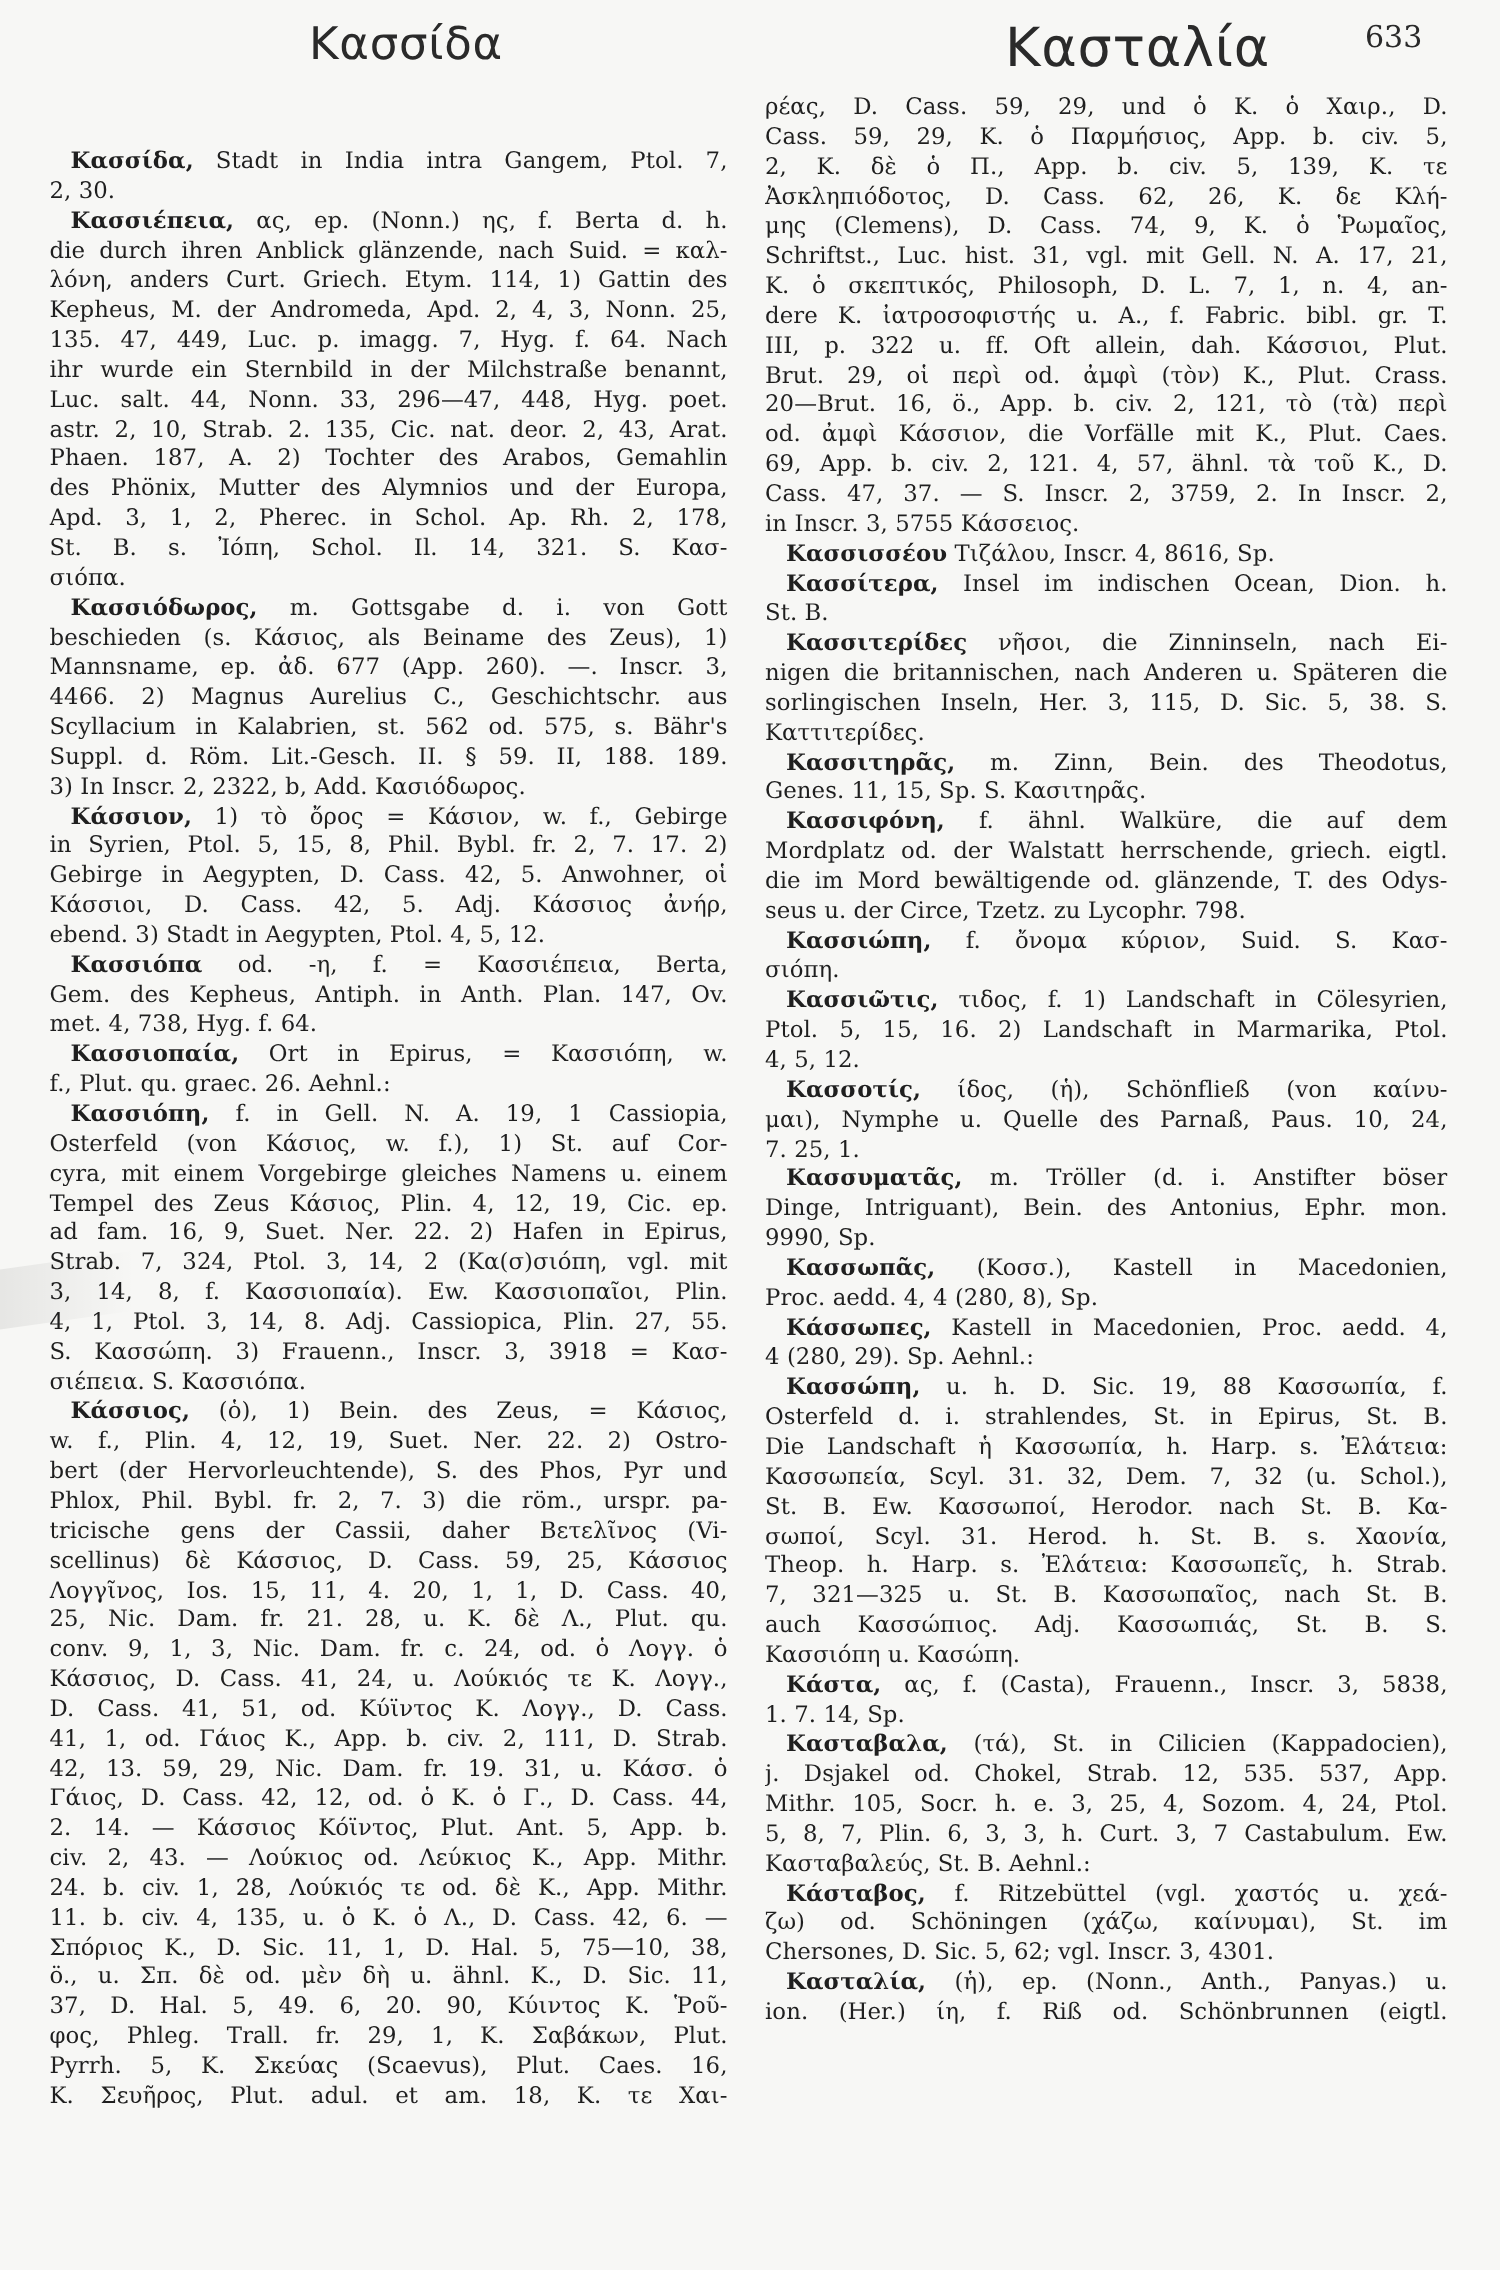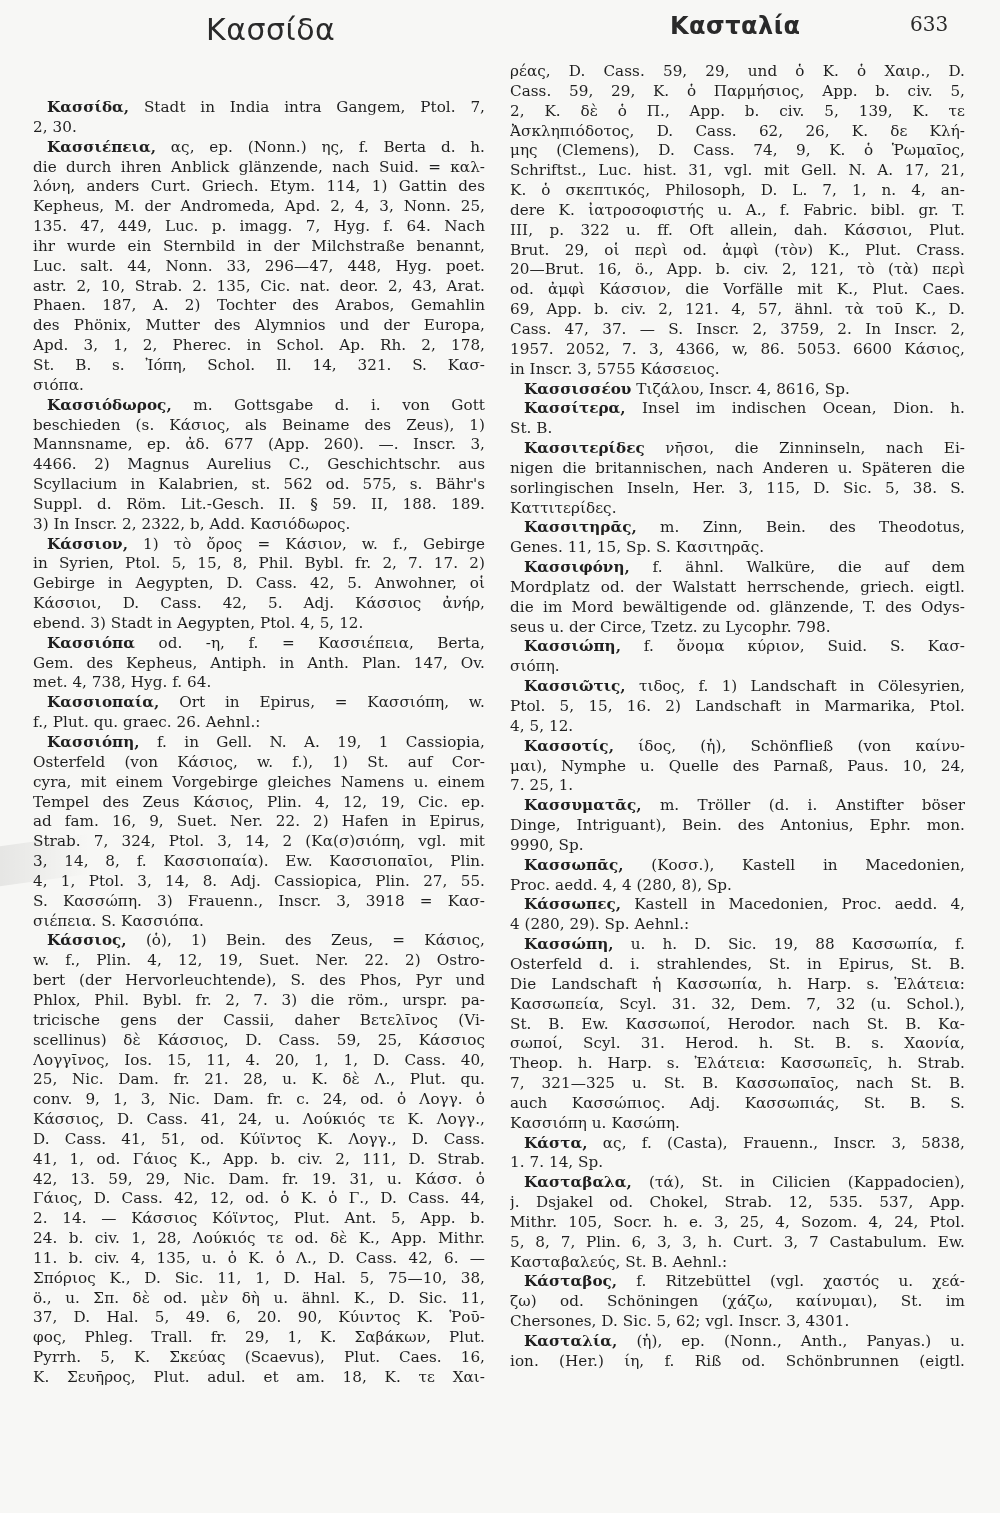--- a/index.html
+++ b/index.html
@@ -5,21 +5,21 @@
   html, body { margin: 0; padding: 0; }
   body {
     width: 1000px; height: 1513px; overflow: hidden;
     background: #f7f7f5;
     color: #1f1f1f;
     font-family: "DejaVu Serif", "Liberation Serif", serif;
     position: relative;
   }
   .header { position: absolute; top: 12px; left: 0; width: 1000px; height: 44px; }
   .head-left { position: absolute; left: 206px; top: 0; font-size: 30px; font-family: "DejaVu Sans", sans-serif; color: #2a2a2a; letter-spacing: 0.5px; }
-  .head-right { position: absolute; left: 670px; top: 0; font-size: 24px; font-family: "DejaVu Sans", sans-serif; color: #2a2a2a; letter-spacing: 0.5px; font-weight: bold; }
+  .head-right { position: absolute; left: 670px; top: 0; font-size: 36px; font-family: "DejaVu Sans", sans-serif; color: #2a2a2a; letter-spacing: 0.5px; }
   .page-num { position: absolute; left: 910px; top: 0; font-size: 20px; font-family: "DejaVu Serif", serif; color: #2a2a2a; }
   .col { position: absolute; top: 62px; }
   .col.left { left: 33px; width: 452px; margin-top: 36px; }
   .col.right { left: 510px; width: 455px; }
   .line {
     height: 19.85px; line-height: 19.85px;
     font-size: 15.2px; white-space: nowrap; overflow: hidden;
     text-align: justify; text-align-last: justify;
     letter-spacing: 0.05px;
   }
@@ -93,20 +93,21 @@
     <div class="line">scellinus) δὲ Κάσσιος, D. Cass. 59, 25, Κάσσιος</div>
     <div class="line">Λογγῖνος, Ios. 15, 11, 4. 20, 1, 1, D. Cass. 40,</div>
     <div class="line">25, Nic. Dam. fr. 21. 28, u. K. δὲ Λ., Plut. qu.</div>
     <div class="line">conv. 9, 1, 3, Nic. Dam. fr. c. 24, od. ὁ Λογγ. ὁ</div>
     <div class="line">Κάσσιος, D. Cass. 41, 24, u. Λούκιός τε K. Λογγ.,</div>
     <div class="line">D. Cass. 41, 51, od. Κύϊντος K. Λογγ., D. Cass.</div>
     <div class="line">41, 1, od. Γάιος K., App. b. civ. 2, 111, D. Strab.</div>
     <div class="line">42, 13. 59, 29, Nic. Dam. fr. 19. 31, u. Κάσσ. ὁ</div>
     <div class="line">Γάιος, D. Cass. 42, 12, od. ὁ K. ὁ Γ., D. Cass. 44,</div>
     <div class="line">2. 14. — Κάσσιος Κόϊντος, Plut. Ant. 5, App. b.</div>
+    <div class="line">civ. 2, 43. — Λούκιος od. Λεύκιος K., App. Mithr.</div>
     <div class="line">24. b. civ. 1, 28, Λούκιός τε od. δὲ K., App. Mithr.</div>
     <div class="line">11. b. civ. 4, 135, u. ὁ K. ὁ Λ., D. Cass. 42, 6. —</div>
     <div class="line">Σπόριος K., D. Sic. 11, 1, D. Hal. 5, 75—10, 38,</div>
     <div class="line">ö., u. Σπ. δὲ od. μὲν δὴ u. ähnl. K., D. Sic. 11,</div>
     <div class="line">37, D. Hal. 5, 49. 6, 20. 90, Κύιντος K. Ῥοῦ-</div>
     <div class="line">φος, Phleg. Trall. fr. 29, 1, K. Σαβάκων, Plut.</div>
     <div class="line">Pyrrh. 5, K. Σκεύας (Scaevus), Plut. Caes. 16,</div>
     <div class="line">K. Σευῆρος, Plut. adul. et am. 18, K. τε Χαι-</div>
   </div>
 <div class="col right" id="col-right">
@@ -117,21 +118,20 @@
     <div class="line">μης (Clemens), D. Cass. 74, 9, K. ὁ Ῥωμαῖος,</div>
     <div class="line">Schriftst., Luc. hist. 31, vgl. mit Gell. N. A. 17, 21,</div>
     <div class="line">K. ὁ σκεπτικός, Philosoph, D. L. 7, 1, n. 4, an-</div>
     <div class="line">dere K. ἰατροσοφιστής u. A., f. Fabric. bibl. gr. T.</div>
     <div class="line">III, p. 322 u. ff. Oft allein, dah. Κάσσιοι, Plut.</div>
     <div class="line">Brut. 29, οἱ περὶ od. ἀμφὶ (τὸν) K., Plut. Crass.</div>
     <div class="line">20—Brut. 16, ö., App. b. civ. 2, 121, τὸ (τὰ) περὶ</div>
     <div class="line">od. ἀμφὶ Κάσσιον, die Vorfälle mit K., Plut. Caes.</div>
     <div class="line">69, App. b. civ. 2, 121. 4, 57, ähnl. τὰ τοῦ K., D.</div>
     <div class="line">Cass. 47, 37. — S. Inscr. 2, 3759, 2. In Inscr. 2,</div>
-    <div class="line">1957. 2052, 7. 3, 4366, w, 86. 5053. 6600 Κάσιος,</div>
     <div class="line last">in Inscr. 3, 5755 Κάσσειος.</div>
     <div class="line indent last"><span class="hw">Κασσισσέου</span><span> Τιζάλου, Inscr. 4, 8616, Sp.</span></div>
     <div class="line indent"><span class="hw">Κασσίτερα,</span><span> Insel im indischen Ocean, Dion. h.</span></div>
     <div class="line last">St. B.</div>
     <div class="line indent"><span class="hw">Κασσιτερίδες</span><span> νῆσοι, die Zinninseln, nach Ei-</span></div>
     <div class="line">nigen die britannischen, nach Anderen u. Späteren die</div>
     <div class="line">sorlingischen Inseln, Her. 3, 115, D. Sic. 5, 38. S.</div>
     <div class="line last">Καττιτερίδες.</div>
     <div class="line indent"><span class="hw">Κασσιτηρᾶς,</span><span> m. Zinn, Bein. des Theodotus,</span></div>
     <div class="line last">Genes. 11, 15, Sp. S. Κασιτηρᾶς.</div>

